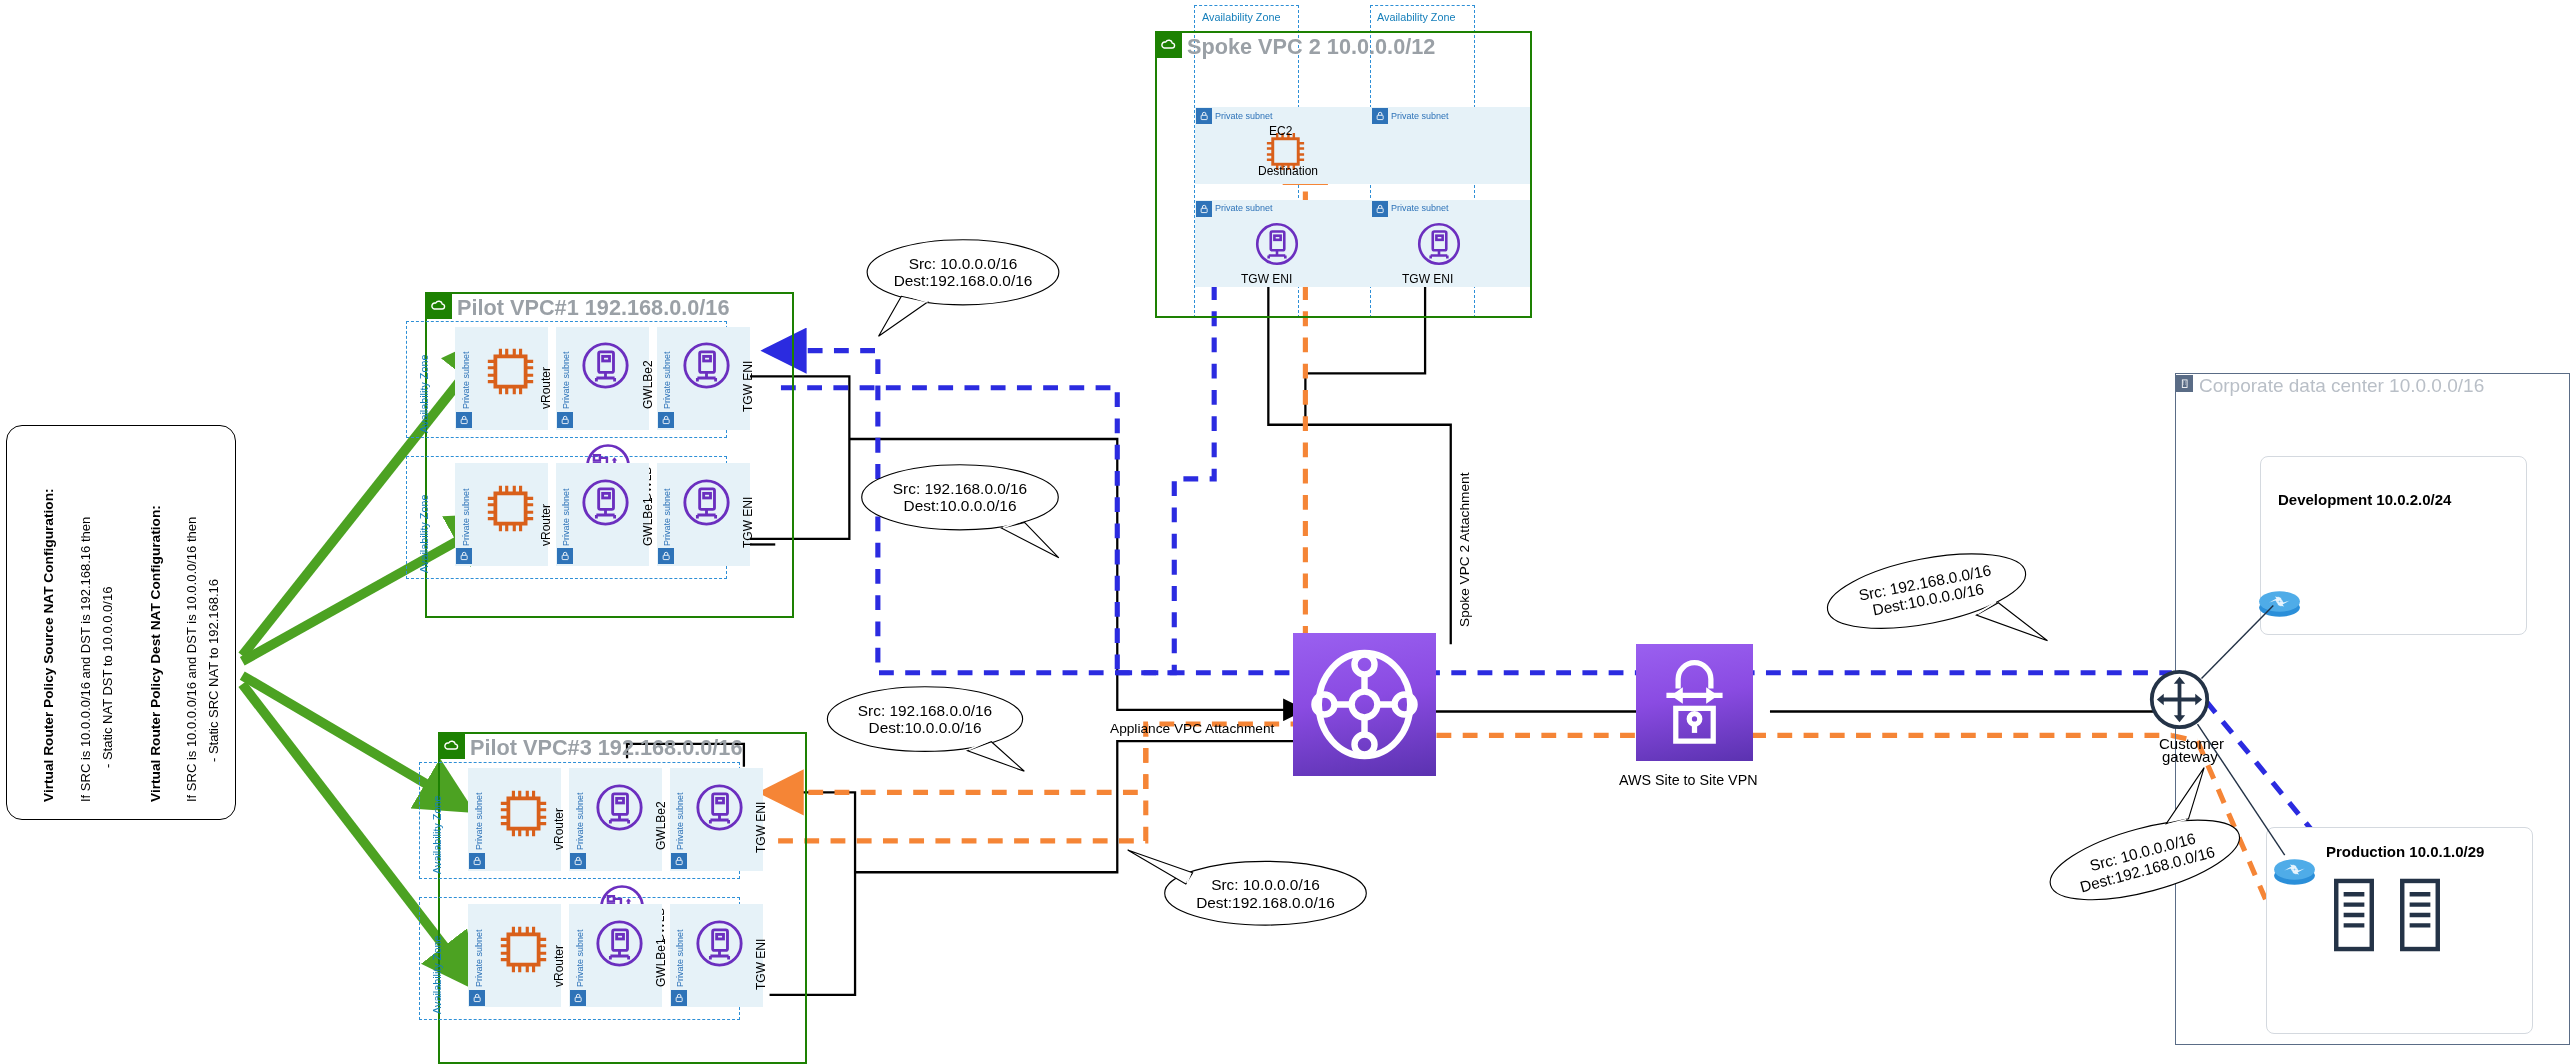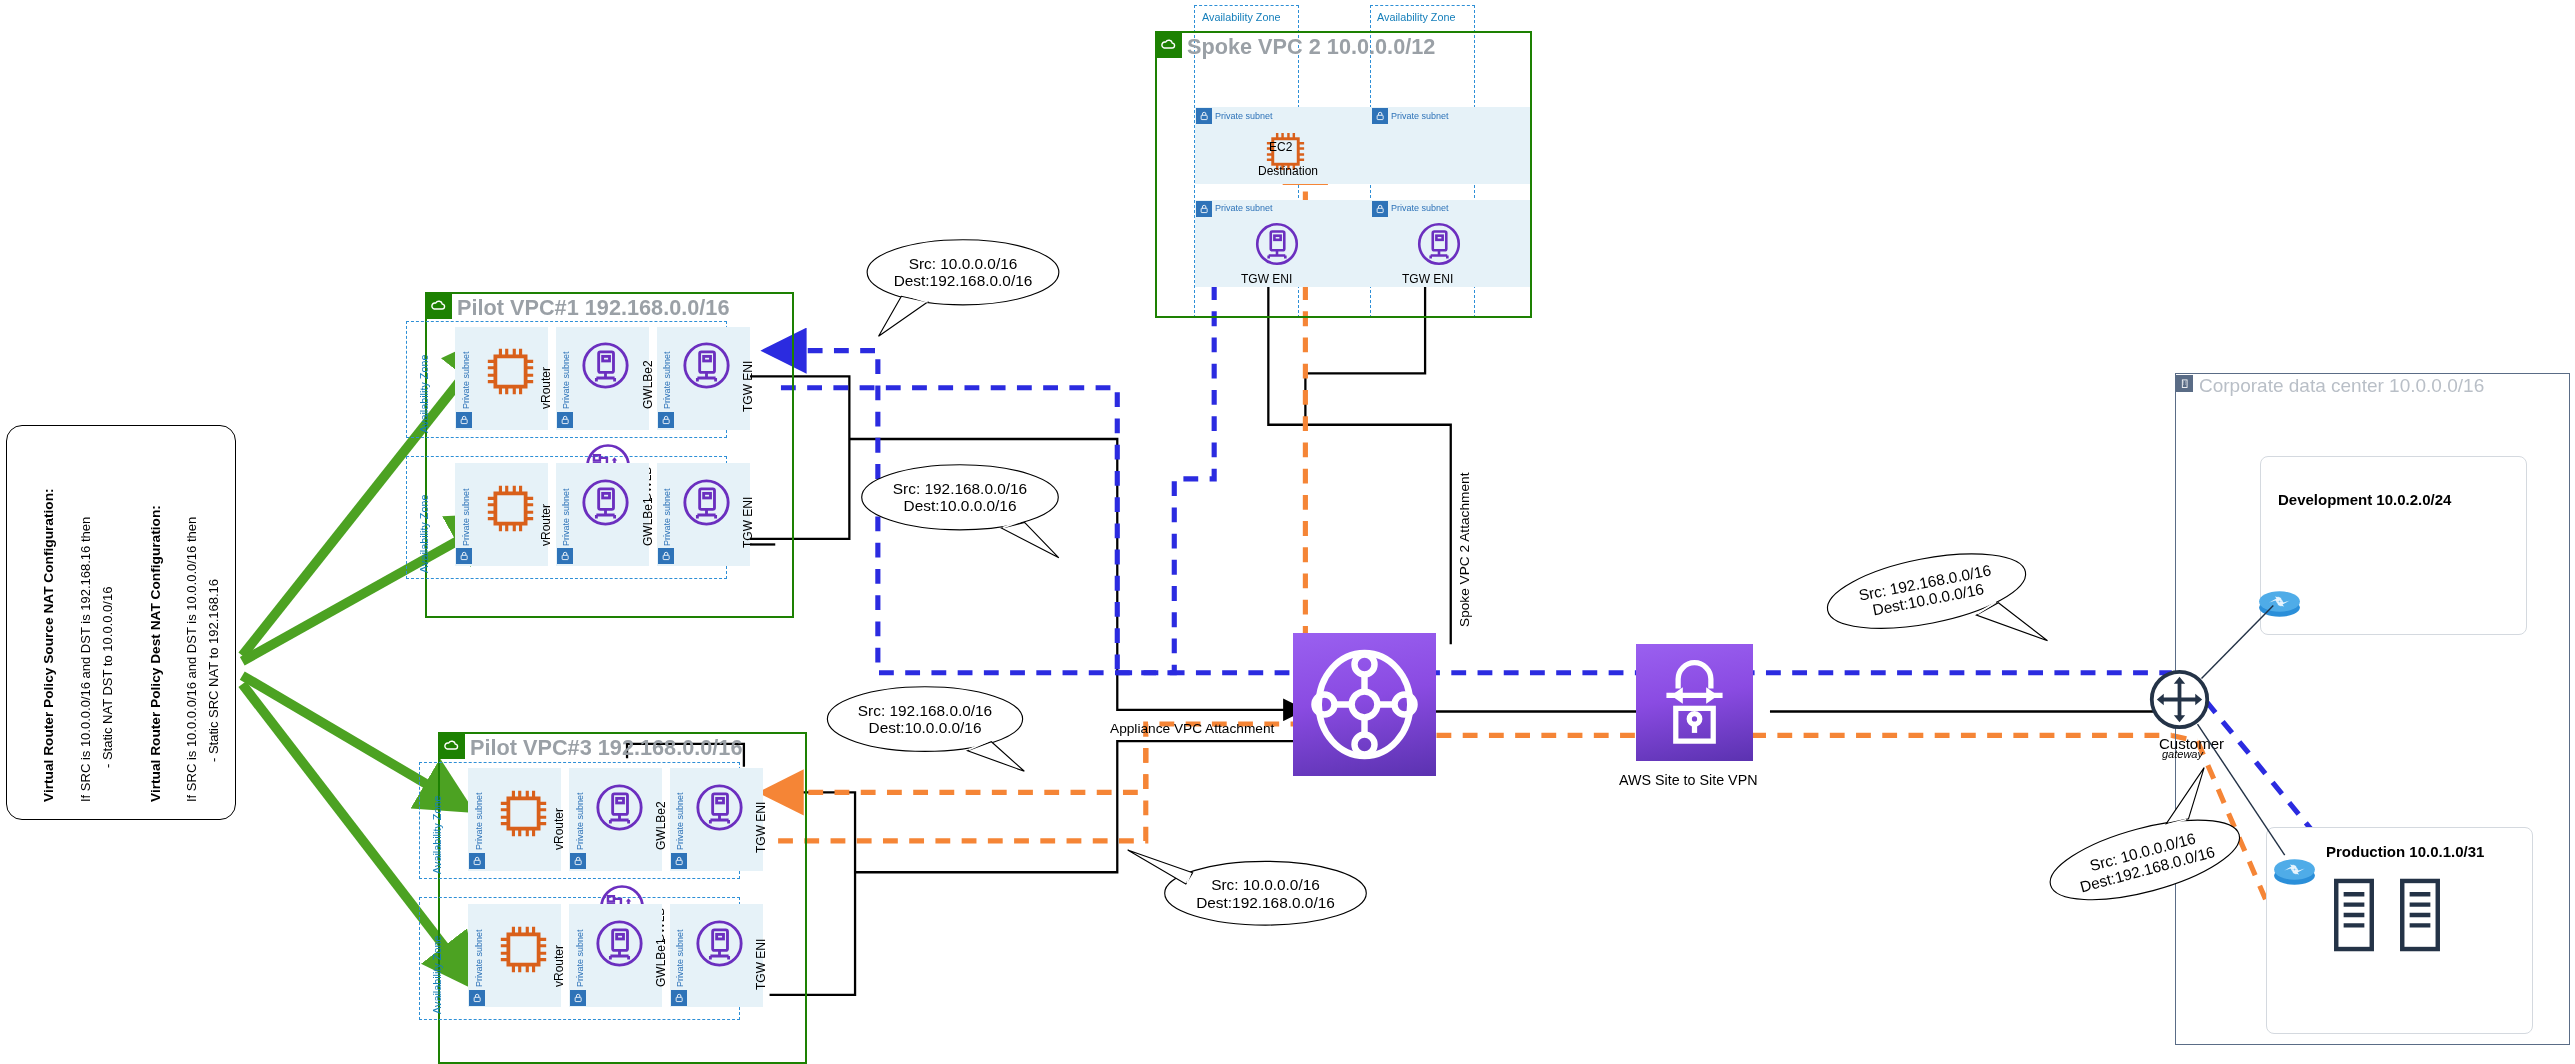--- a/index.html
+++ b/index.html
@@ -436,21 +436,21 @@
   <div class="subnet-name" style="left:1215px;top:111px;">Private subnet</div>
   <svg class="abs" style="left:1261px;top:127px;width:49px;height:49px;" viewBox="0 0 100 100">
     <g stroke="#D9601B" stroke-width="6" fill="none">
       <rect x="24" y="24" width="52" height="52"></rect>
       <g stroke-width="5">
         <path d="M33 24V12M44 24V12M56 24V12M67 24V12M33 76v12M44 76v12M56 76v12M67 76v12"></path>
         <path d="M24 33H12M24 44H12M24 56H12M24 67H12M76 33h12M76 44h12M76 56h12M76 67h12"></path>
       </g>
     </g>
   </svg>
-  <div class="lbl" style="left:1269px;top:140px;font-size:12px;">EC2</div>
+  <div class="lbl" style="left:1269px;top:124px;font-size:12px;">EC2</div>
   <div class="lbl" style="left:1258px;top:164px;font-size:12px;">Destination</div>
 
   <div class="subnet" style="left:1370px;top:107px;width:160px;height:77px;"></div>
   <div class="subnet-lock" style="left:1372px;top:108px;">
     <svg viewBox="0 0 24 24" fill="none" stroke="#fff" stroke-width="2">
         <rect x="5" y="10" width="14" height="10" rx="1.5"></rect>
         <path d="M8 10V7a4 4 0 0 1 8 0v3"></path>
       </svg>
   </div>
   <div class="subnet-name" style="left:1391px;top:111px;">Private subnet</div>
@@ -528,21 +528,21 @@
       <rect x="7" y="4" width="10" height="16"></rect>
         <path d="M9.5 7h1M13.5 7h1M9.5 10h1M13.5 10h1M9.5 13h1M13.5 13h1"></path>
     </svg>
   </div>
   <div class="dc-title" style="left:2199px;top:375px;">Corporate data center 10.0.0.0/16</div>
 
   <div class="zone" style="left:2260px;top:456px;width:265px;height:177px;"></div>
   <div class="zone-title" style="left:2278px;top:467px;margin-top:24px;">Development 10.0.2.0/24</div>
 
   <div class="zone" style="left:2266px;top:827px;width:265px;height:205px;"></div>
-  <div class="zone-title" style="left:2326px;top:843px;">Production 10.0.1.0/31</div>
+  <div class="zone-title" style="left:2326px;top:843px;">Production 10.0.1.0/29</div>
 
   <svg class="abs" style="left:2254px;top:581px;width:51px;height:41px;" viewBox="0 0 100 80">
     <ellipse cx="50" cy="52" rx="40" ry="18" fill="#2B8FD9"></ellipse>
     <ellipse cx="50" cy="40" rx="40" ry="20" fill="#4FACE8"></ellipse>
     <g fill="#E8F4FD">
       <path d="M30 42l14-8-3-4 13 3-9 9 -3-4z"></path>
       <path d="M70 38l-14 8 3 4-13-3 9-9 3 4z"></path>
       <path d="M46 28l4 14 4-2-2 10-8-8 4-2z"></path>
       <path d="M54 52l-4-14-4 2 2-10 8 8-4 2z"></path>
     </g>
@@ -576,21 +576,21 @@
     <circle cx="50" cy="50" r="44" fill="#fff" stroke="#243347" stroke-width="6"></circle>
     <g stroke="#243347" stroke-width="6" fill="none">
       <path d="M50 20v60M20 50h60"></path>
     </g>
     <path d="M50 14l9 11H41z" fill="#243347"></path>
     <path d="M50 86l9-11H41z" fill="#243347"></path>
     <path d="M14 50l11-9v18z" fill="#243347"></path>
     <path d="M86 50l-11-9v18z" fill="#243347"></path>
   </svg>
   <div class="lbl sm" style="left:2159px;top:735px;font-size:15px;">Customer</div>
-  <div class="lbl sm" style="left:2162px;top:748px;font-size:11px;font-style:italic;">gateway</div>
+  <div class="lbl sm" style="left:2162px;top:748px;font-size:15px;">gateway</div>
 
   <svg class="overlay" viewBox="0 0 4519 1868" width="2576" height="1065">
     <g stroke="#243347" stroke-width="2.5" fill="none">
       <path d="M3862,1190 L3988,1062"></path>
       <path d="M3855,1270 L4008,1500"></path>
     </g>
   </svg>
 
   <div class="callout" style="left:866px;top:238px;width:194px;height:68px;">
     <svg width="194" height="100" viewBox="0 0 340 175">

